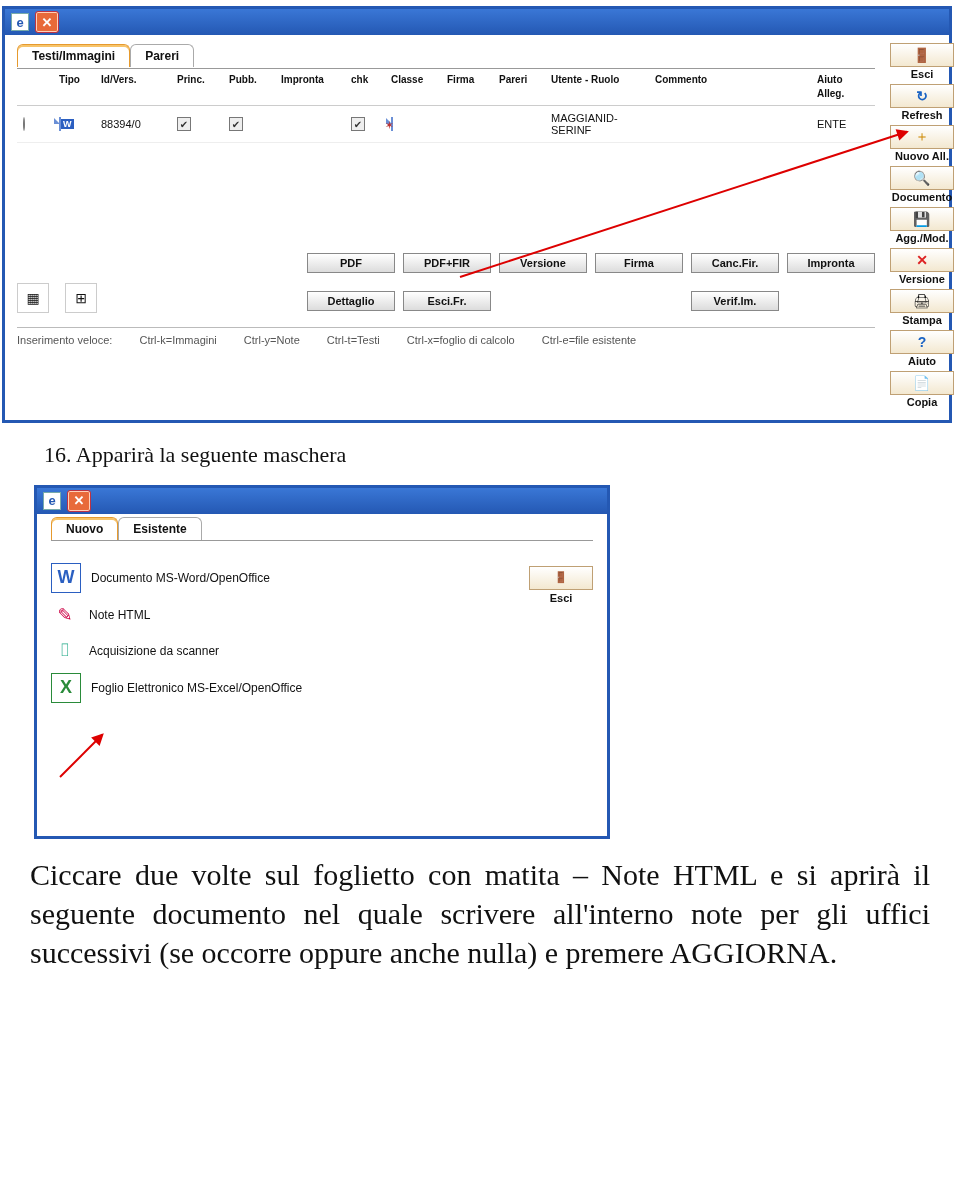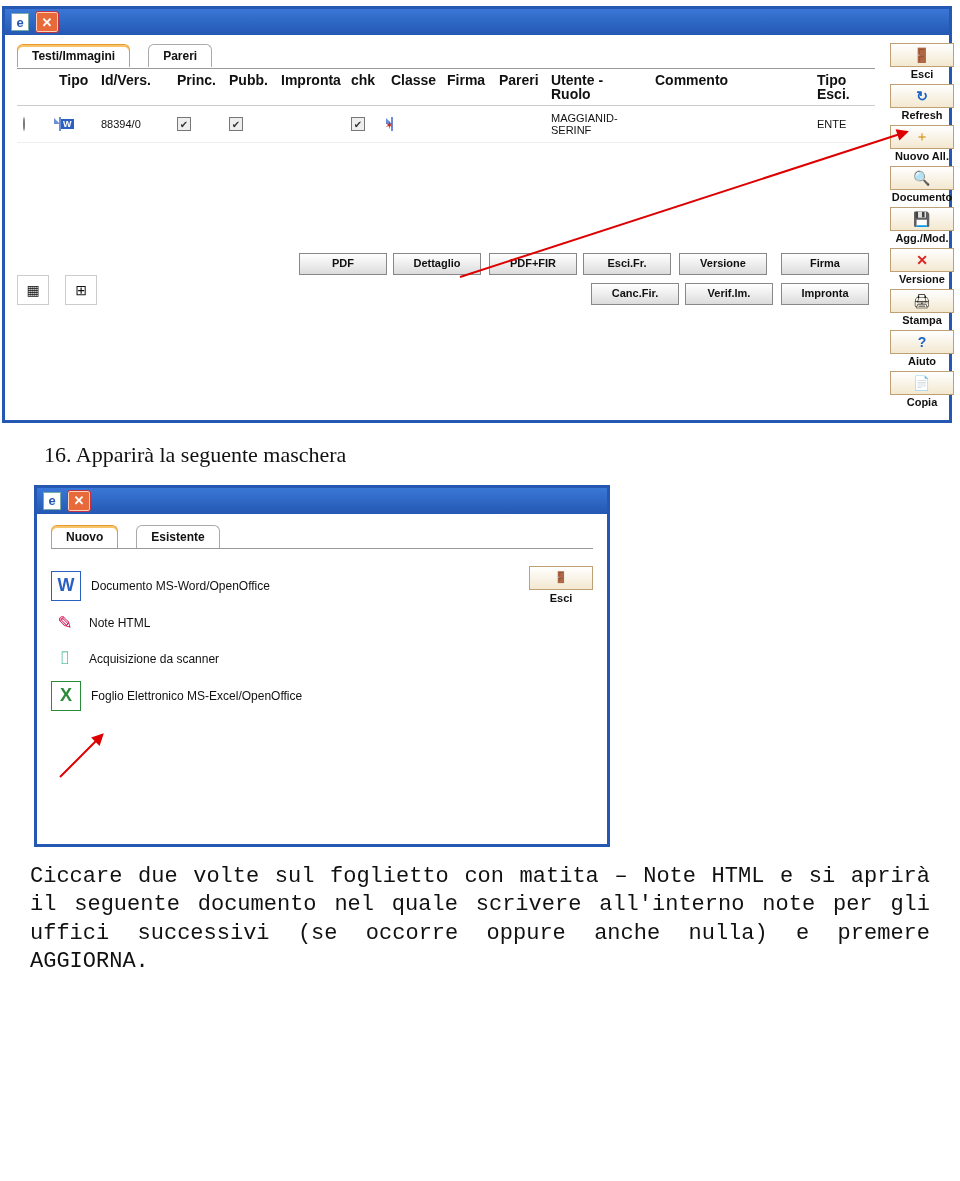--- a/index.html
+++ b/index.html
@@ -5,62 +5,62 @@
   body{margin:0;font-family:Verdana,Tahoma,Arial,sans-serif;font-size:11px;background:#fff;color:#111;width:960px}
   
   .win{border:3px solid #2458b3;margin:6px 8px 0 2px;background:#fff}
   .titlebar{background:linear-gradient(#3a77d6,#2458b3);height:26px;display:flex;align-items:center;color:#fff;font-weight:bold;font-size:13px}
   .titlebar .ic{width:16px;height:16px;margin:0 6px;background:#fff;border:1px solid #7aa;display:flex;align-items:center;justify-content:center;color:#2458b3;font-weight:bold}
   .titlebar .ttl{flex:1}
   .closebox{width:22px;height:20px;margin-right:4px;background:#e86a3a;border:1px solid #b34;box-shadow:inset 0 0 0 1px #ffd0b8;color:#fff;display:flex;align-items:center;justify-content:center;font-weight:bold;border-radius:3px;cursor:pointer}
   
   .d1{display:flex}
   .d1main{flex:1;padding:8px 8px 4px 12px}
-  .tabs{display:flex;gap:18px;margin-bottom:2px}
+  .tabs{display:flex;gap:0;margin-bottom:2px}
   .tab{background:#fff;border:1px solid #aaa;border-bottom:none;border-radius:6px 6px 0 0;padding:4px 14px;font-weight:bold;font-size:12px;position:relative;top:1px;cursor:pointer}
   .tab.active{border-color:#e69a2e;box-shadow:inset 0 2px #f7c46a}
-  .head-row{display:flex;align-items:flex-start;border-top:1px solid #999;border-bottom:1px solid #ccc;padding:4px 0;font-weight:bold;font-size:14px;color:#111}
+  .head-row{display:flex;align-items:flex-start;border-top:1px solid #999;border-bottom:1px solid #ccc;padding:4px 0;font-weight:bold;font-size:10px;color:#111}
   .hc{padding:0 6px;line-height:14px}
   .data-row{display:flex;align-items:center;padding:6px 0;border-bottom:1px solid #eee}
   .dc{padding:0 6px}
   .radio{width:12px;height:12px;border:1px solid #777;border-radius:50%}
   .chk{width:12px;height:12px;border:1px solid #777;background:#eee;display:inline-flex;align-items:center;justify-content:center;font-size:10px;color:#333}
   .doc-icon{width:20px;height:24px;background:#fff;border:1px solid #6a8fd6;position:relative}
   .doc-icon::before{content:"";position:absolute;top:0;right:0;border-left:6px solid #6a8fd6;border-top:6px solid transparent}
   .doc-icon.w::after{content:"W";position:absolute;top:1px;left:1px;color:#fff;background:#2b5fc1;font-weight:bold;font-size:9px;padding:0 2px}
   .doc-icon.star::after{content:"✶";position:absolute;bottom:-2px;right:-2px;color:#b33;font-size:11px}
   .lower-btns{display:flex;gap:8px;justify-content:flex-end;flex-wrap:wrap;margin-top:110px}
-  .lower-btns .lcol{display:flex;flex-direction:row;gap:6px}
+  .lower-btns .lcol{display:flex;flex-direction:column;gap:18px}
   .g-btn{border:1px solid #888;background:linear-gradient(#fff,#dcdcdc);padding:3px 8px;font-weight:bold;font-size:11px;min-width:70px;text-align:center;cursor:pointer}
   .hint{color:#555;font-size:11px;border-top:1px solid #bbb;margin-top:14px;padding:6px 0 4px 0}
   .hint span{margin-right:24px}
   
   .side{width:86px;padding:8px 6px;border-left:1px solid #fff}
   .sbtn{margin-bottom:4px;text-align:center}
   .sbtn .img{width:62px;height:22px;margin:0 auto 1px auto;border:1px solid #bfa074;background:linear-gradient(#fff,#f3e8d0);display:flex;align-items:center;justify-content:center;cursor:pointer}
   .sbtn .lbl{font-weight:bold;font-size:11px}
   .sbtn .ico{font-size:14px}
   .redarrow1{position:absolute;left:460px;top:270px;width:470px;height:2px;background:#d00;transform:rotate(-18deg);transform-origin:left center}
   .redarrow1::after{content:"";position:absolute;right:-2px;top:-5px;border-left:12px solid #d00;border-top:6px solid transparent;border-bottom:6px solid transparent}
   
   .doctext{font-family:"Times New Roman",serif;font-size:22px;padding:18px 30px 6px 44px;line-height:1.25}
   
   .d2{width:570px;margin:10px 0 0 34px}
-  .d2 .body{padding:10px 14px 30px 14px;position:relative;min-height:290px}
+  .d2 .body{padding:2px 14px 30px 14px;position:relative;min-height:290px}
   .opt{display:flex;align-items:center;gap:10px;margin:8px 0;font-size:12px;cursor:pointer}
   .opt .oi{width:28px;height:28px;display:flex;align-items:center;justify-content:center;font-size:18px}
   .oi.word{background:#fff;border:1px solid #2b5fc1;color:#2b5fc1;font-weight:bold}
   .oi.note{color:#c04}
   .oi.scan{color:#2a8}
   .oi.xls{background:#fff;border:1px solid #2a8b3a;color:#2a8b3a;font-weight:bold}
   .esci2{position:absolute;right:14px;top:52px;text-align:center}
   .esci2 .img{width:62px;height:22px;border:1px solid #bfa074;background:linear-gradient(#fff,#f3e8d0);display:flex;align-items:center;justify-content:center;cursor:pointer;margin-bottom:2px}
   .redarrow2{position:absolute;left:60px;top:770px;width:60px;height:2px;background:#d00;transform:rotate(-45deg);transform-origin:left center}
   .redarrow2::after{content:"";position:absolute;right:-2px;top:-5px;border-left:12px solid #d00;border-top:6px solid transparent;border-bottom:6px solid transparent}
-  .bottomtext{font-family:Liberation Mono, monospace;font-size:22px;padding:16px 30px 30px 30px;line-height:1.3;text-align:justify}
+  .bottomtext{font-family:Liberation Serif, serif;font-size:30px;padding:16px 30px 30px 30px;line-height:1.3;text-align:justify}
   .relwrap{position:relative}
   
   .mini-icons{display:flex;gap:16px;align-items:center;margin-top:110px}
   .mi{width:30px;height:28px;border:1px solid #ccc;background:#fff;display:flex;align-items:center;justify-content:center;font-size:14px}
 </style>
 </head>
 <body>
 
 <div class="relwrap">
 
@@ -82,21 +82,21 @@
         <div class="hc" style="width:64px">Id/Vers.</div>
         <div class="hc" style="width:40px">Princ.</div>
         <div class="hc" style="width:40px">Pubb.</div>
         <div class="hc" style="width:58px">Impronta</div>
         <div class="hc" style="width:28px">chk</div>
         <div class="hc" style="width:44px">Classe</div>
         <div class="hc" style="width:40px">Firma</div>
         <div class="hc" style="width:40px">Pareri</div>
         <div class="hc" style="width:92px">Utente - Ruolo</div>
         <div class="hc" style="width:150px">Commento</div>
-        <div class="hc" style="width:52px">Tipo Esci.</div>
+        <div class="hc" style="width:52px">Aiuto Alleg.</div>
       </div>
 
       <div class="data-row">
         <div class="dc" style="width:24px"><span class="radio"></span></div>
         <div class="dc" style="width:30px"><span class="doc-icon w"></span></div>
         <div class="dc" style="width:64px">88394/0</div>
         <div class="dc" style="width:40px"><span class="chk">✔</span></div>
         <div class="dc" style="width:40px"><span class="chk">✔</span></div>
         <div class="dc" style="width:58px"></div>
         <div class="dc" style="width:28px"><span class="chk">✔</span></div>
@@ -134,20 +134,28 @@
             <div class="g-btn">Canc.Fir.</div>
             <div class="g-btn">Verif.Im.</div>
           </div>
           <div class="lcol">
             <div class="g-btn">Impronta</div>
             <div style="height:22px"></div>
           </div>
         </div>
       </div>
 
+      <div class="hint">
+        <span>Inserimento veloce:</span>
+        <span>Ctrl-k=Immagini</span>
+        <span>Ctrl-y=Note</span>
+        <span>Ctrl-t=Testi</span>
+        <span>Ctrl-x=foglio di calcolo</span>
+        <span>Ctrl-e=file esistente</span>
+      </div>
     </div>
 
     <div class="side">
       <div class="sbtn">
             <div class="img">
               <span class="ico">🚪</span>
             </div>
             <div class="lbl">Esci</div>
           </div>
       <div class="sbtn">

